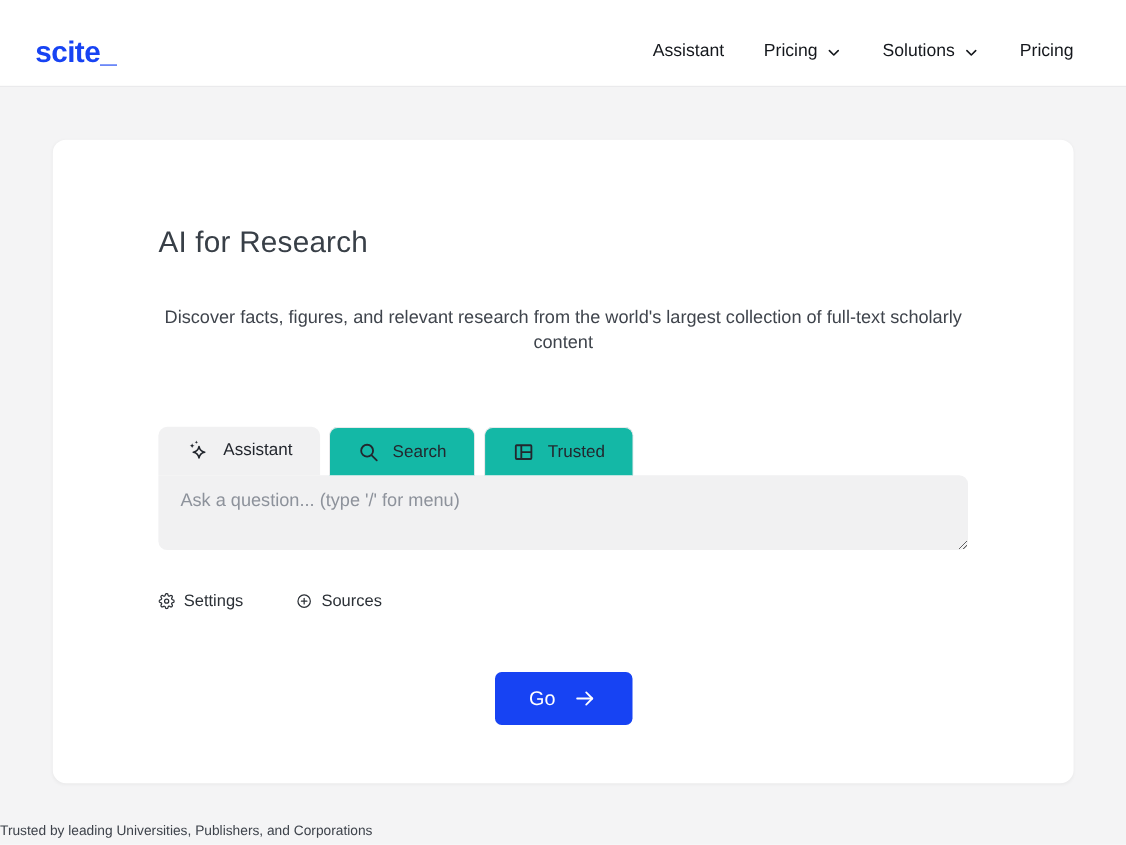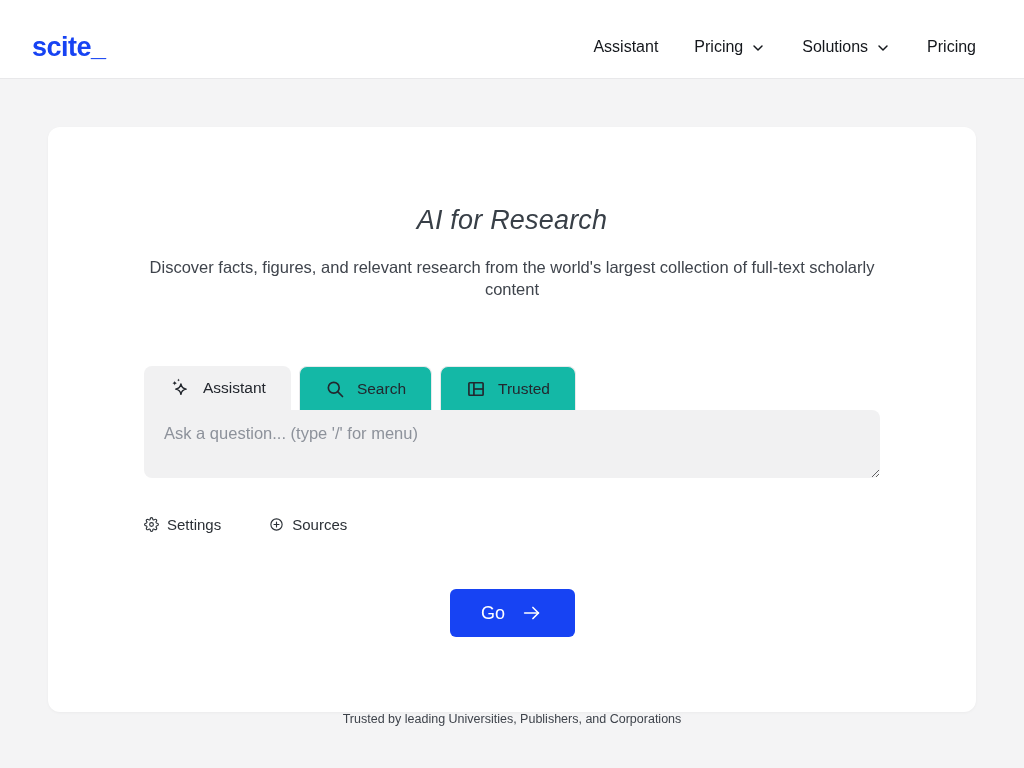--- a/index.html
+++ b/index.html
@@ -37,29 +37,28 @@
   .card {
     width: 928px;
     height: 585px;
     margin: 48px auto 0;
     background: #ffffff;
     border-radius: 12px;
     box-shadow: 0 1px 3px rgba(0,0,0,0.04);
     padding: 78px 96px 0;
   }
   .card-title {
-    text-align: center;
+    text-align: left;
     font-size: 27px;
     font-weight: 400;
     color: #383f47;
     letter-spacing: 0.2px;
-    font-style: italic;
   }
   .card-subtitle {
-    margin: 20px auto 0;
+    margin: 42px auto 0;
     max-width: 730px;
     text-align: center;
     font-size: 16.5px;
     line-height: 22px;
     color: #3f444c;
   }
   
   .ask-area { margin-top: 66px; }
   .tabs { display: flex; gap: 8px; align-items: flex-end; }
   .tab {
@@ -114,21 +113,21 @@
     border: none;
     border-radius: 6px;
     font-family: "Liberation Sans", sans-serif;
     font-size: 18px;
     display: flex; align-items: center; justify-content: center; gap: 16px;
     cursor: pointer;
   }
   .go-button svg { display: block; }
   
   .footer-text {
-    text-align: center;
+    margin-top: 36px;
     font-size: 12.5px;
     color: #3e434b;
   }
 </style>
 </head>
 <body>
 
 <header class="header">
   <div class="logo">scite_</div>
   <nav class="nav">

